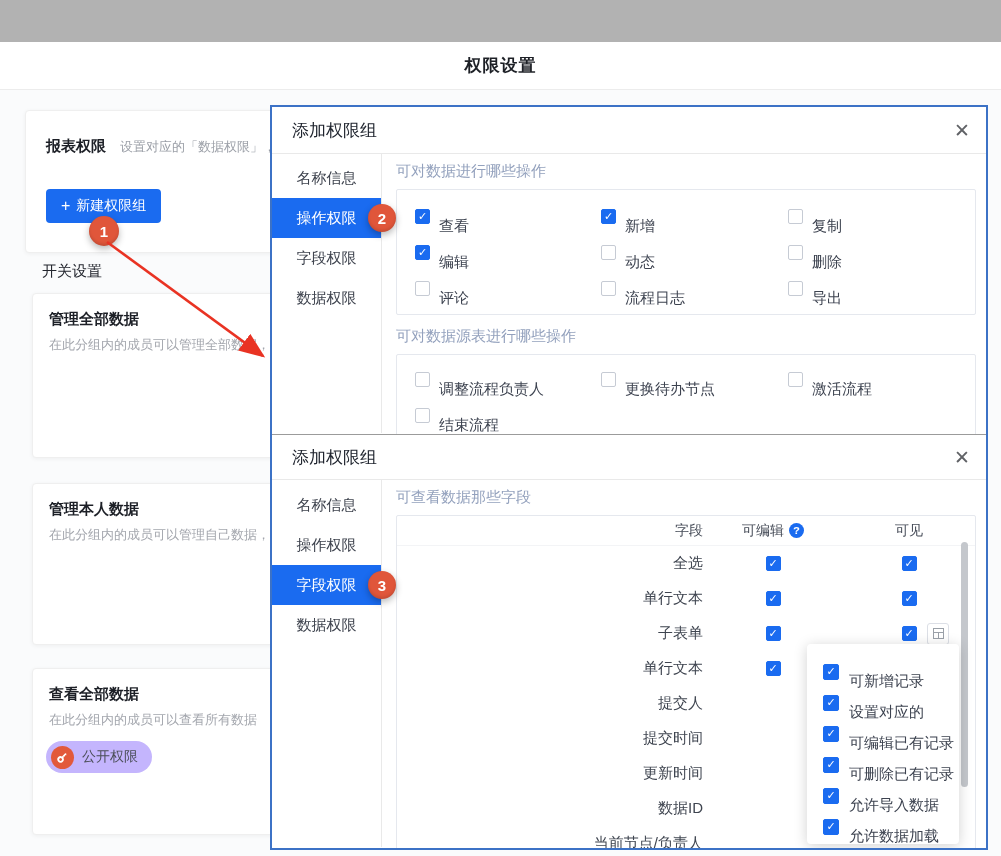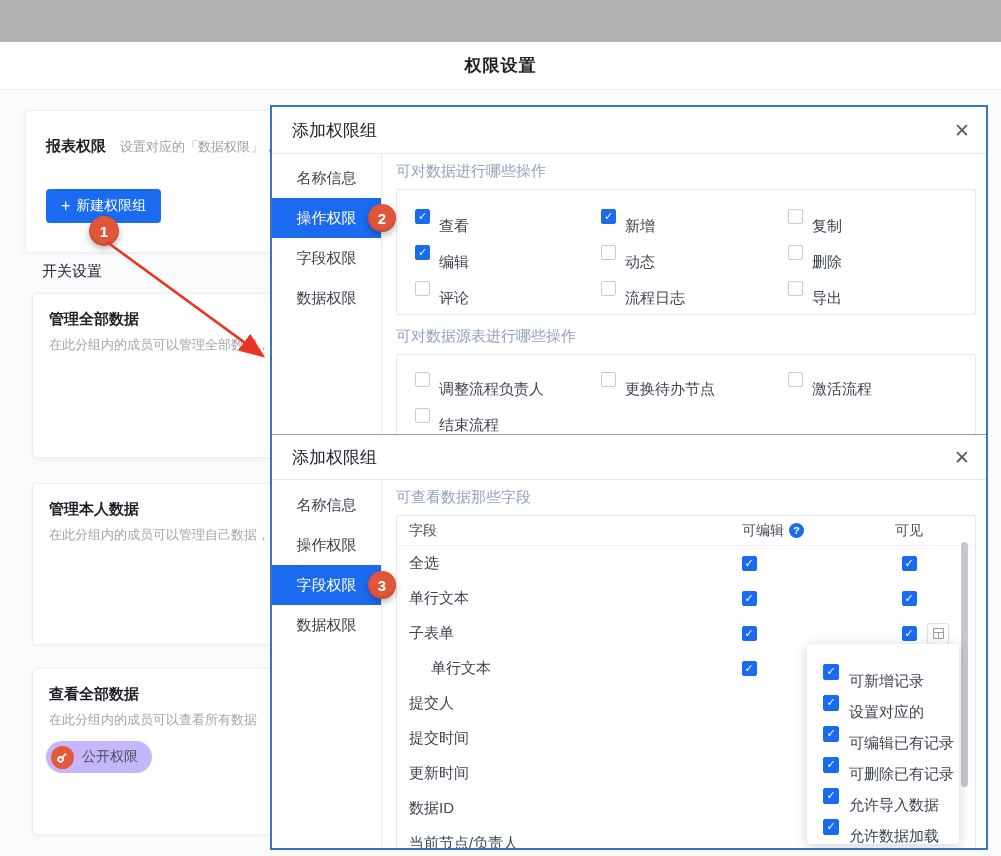--- a/index.html
+++ b/index.html
@@ -70,28 +70,28 @@
   .opt-grid { display:grid; grid-template-columns:186px 187px auto; padding:8px 0 8px 18px; }
   .opt { display:flex; align-items:center; height:36px; gap:9px; cursor:pointer; }
   .opt-label { font-size:15px; color:#3d4350;margin-top:20px; }
   .cb { width:15px; height:15px; border-radius:2px; flex:none;
     border:1px solid #c6cbd4; background:#fff; display:flex; align-items:center; justify-content:center;
     font-size:11px; line-height:1; color:#fff; font-weight:bold; }
   .cb.on { background:#1a6bf0; border-color:#1a6bf0; }
 
   
   .field-box { border:1px solid #e5e8ee; border-radius:2px; position:relative; height:400px; }
-  .f-grid-row { display:grid; grid-template-columns:1fr 140px 132px; align-items:center; }
+  .f-grid-row { display:grid; grid-template-columns:1fr 140px 132px; align-items:center;text-align:right; }
   .f-header { height:30px; border-bottom:1px solid #f3f4f6; }
   .f-header .fh { font-size:14px; color:#454b57; }
   .fh-field { padding-left:12px; }
   .fh-center { display:flex; align-items:center; justify-content:center; gap:5px;font-family:Liberation Mono, monospace; }
   .q-icon { width:15px; height:15px; border-radius:50%; background:#1a6bf0; color:#fff;
     font-size:11px; font-weight:bold; display:flex; align-items:center; justify-content:center; cursor:pointer; }
-  .f-row { height:35px;gap:24px; }
+  .f-row { height:35px; }
   .f-name { font-size:15px; color:#3f4550; padding-left:12px; white-space:nowrap; }
   .f-name.sub { padding-left:34px; }
   .f-cell { display:flex; align-items:center; justify-content:center; position:relative; }
   .subform-btn { position:absolute; left:84px; top:50%; transform:translateY(-50%);
     width:22px; height:22px; border:1px solid #dcdfe6; border-radius:3px; background:#fff;
     display:flex; align-items:center; justify-content:center; cursor:pointer; }
   .grid-ico { width:11px; height:11px; border:1px solid #9aa0a8; position:relative; }
   .grid-ico::before { content:""; position:absolute; left:0; right:0; top:3px; border-top:1px solid #9aa0a8; }
   .grid-ico::after  { content:""; position:absolute; top:3px; bottom:0; left:4px; border-left:1px solid #9aa0a8; }
   .scroll-thumb { position:absolute; left:564px; top:26px; width:7px; height:245px;

